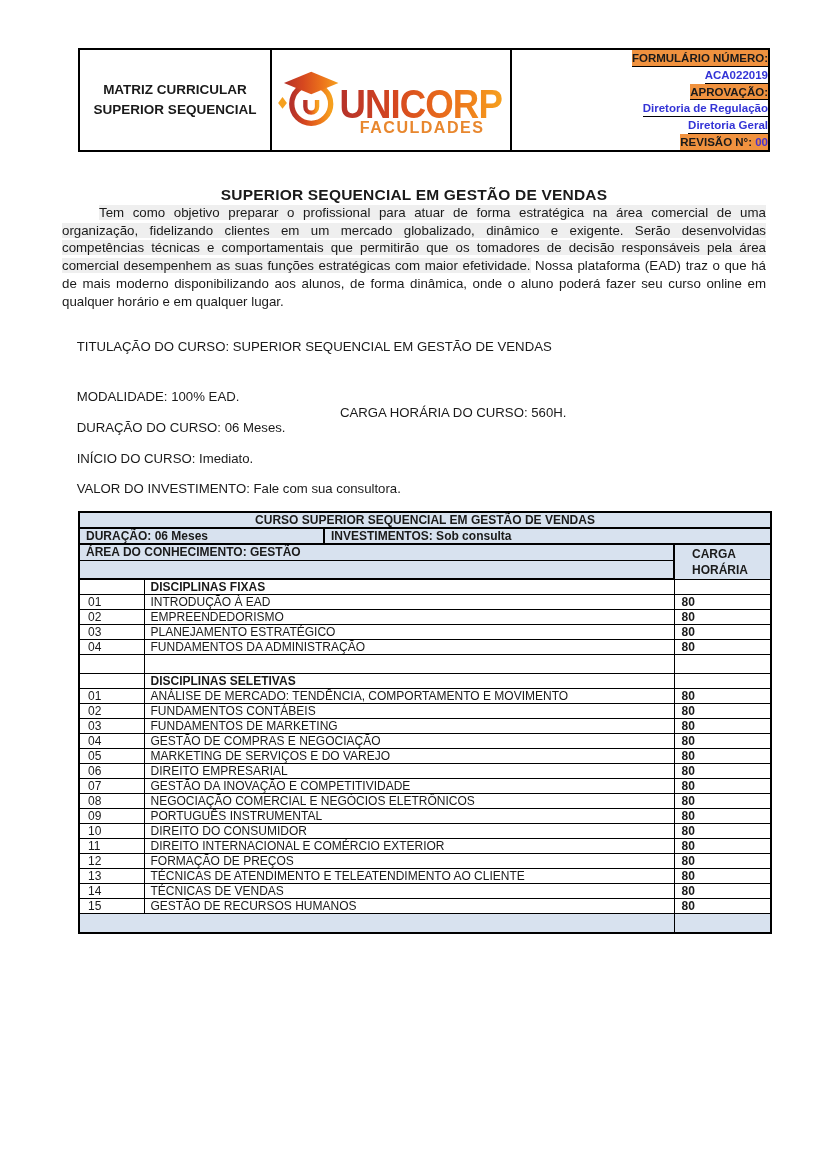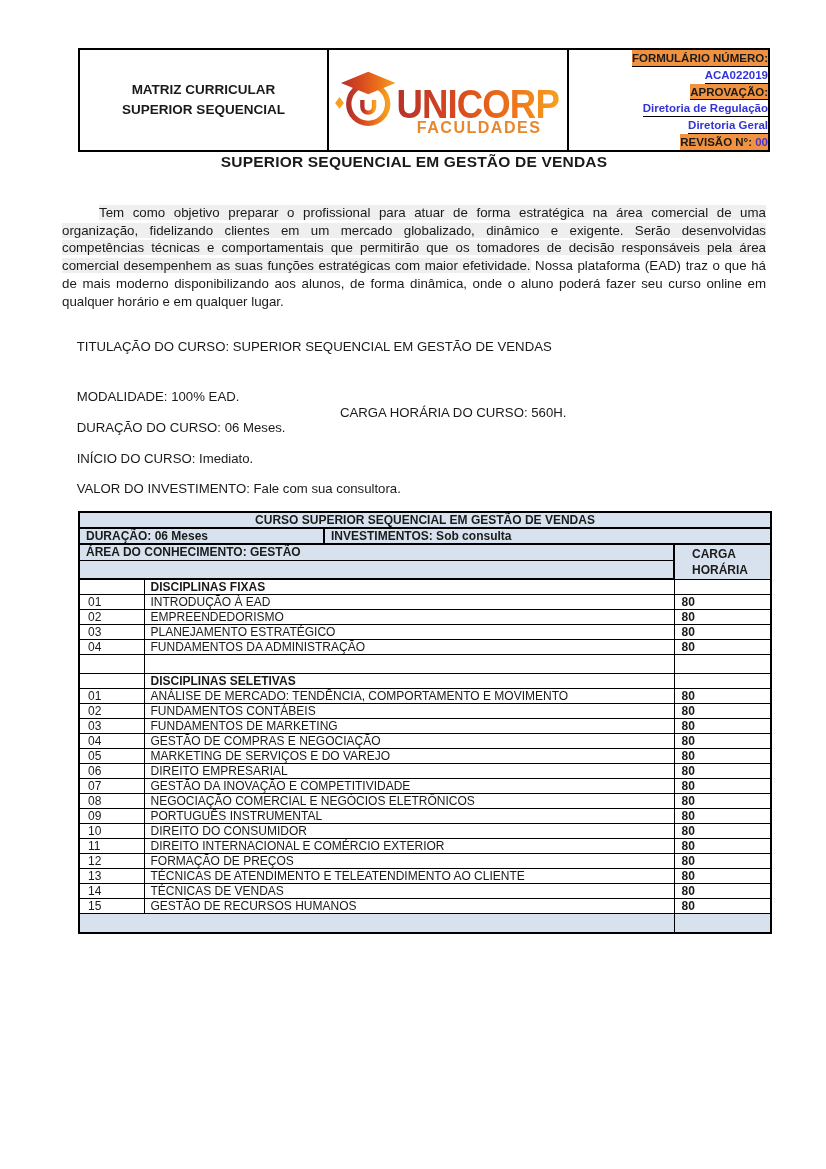--- a/index.html
+++ b/index.html
@@ -10,21 +10,21 @@
     color:var(--ink,#1a1a1a);
   }
   .page { position:absolute; inset:0; background:#fff; overflow:hidden; }
 
   
   .hdr {
     position:absolute; left:78px; top:48px; width:692px; height:104px;
     display:flex; border:2px solid #000; background:#fff;
   }
   .hdr-left {
-    width:249px; border-right:2px solid #000;
+    width:192px; border-right:2px solid #000;
     display:flex; flex-direction:column; align-items:center; justify-content:center;
     font-weight:bold; font-size:13.5px; line-height:1.45; text-align:center;
   }
   .hdr-logo {
     width:240px; border-right:2px solid #000;
     display:flex; align-items:center; justify-content:center;
   }
   .hdr-right { flex:1; display:flex; flex-direction:column;align-items:flex-end; }
   .hdr-row {
     flex:1; display:flex; align-items:center; justify-content:center;
@@ -39,21 +39,21 @@
   
   .logo-svg { width:226px; height:72px; display:block; }
   .logo-svg .s1 { stop-color:var(--logo-red,#B5312A); }
   .logo-svg .s2 { stop-color:var(--logo-red2,#D6481F); }
   .logo-svg .s3 { stop-color:var(--logo-orange,#EC731B); }
   .logo-svg .s4 { stop-color:var(--logo-orange2,#F6A01E); }
   .logo-sub-text { fill:var(--logo-sub,#E8872E); }
 
   
   .doc-title {
-    position:absolute; left:62px; top:153px; width:704px;
+    position:absolute; left:62px; top:186px; width:704px;
     text-align:center; font-weight:bold; font-size:15.5px; letter-spacing:.2px;
   }
   .intro {
     position:absolute; left:62px; top:204px; width:704px;
     font-size:13.3px; line-height:17.7px; text-align:justify; text-indent:37px;
   }
   .intro .hl { background:var(--highlight,#EFEFEF); }
 
   
   .field { position:absolute; left:62px; width:704px; font-size:13.2px; white-space:pre-wrap; }

